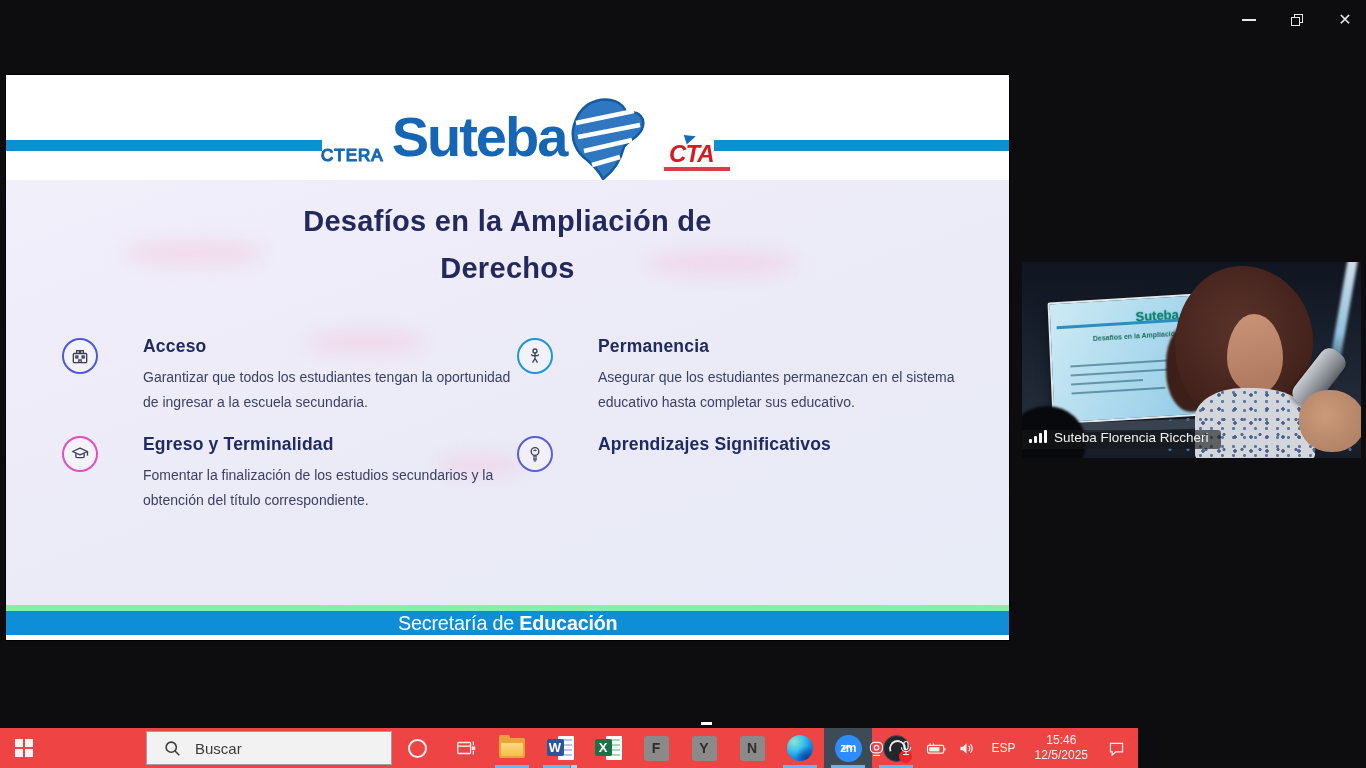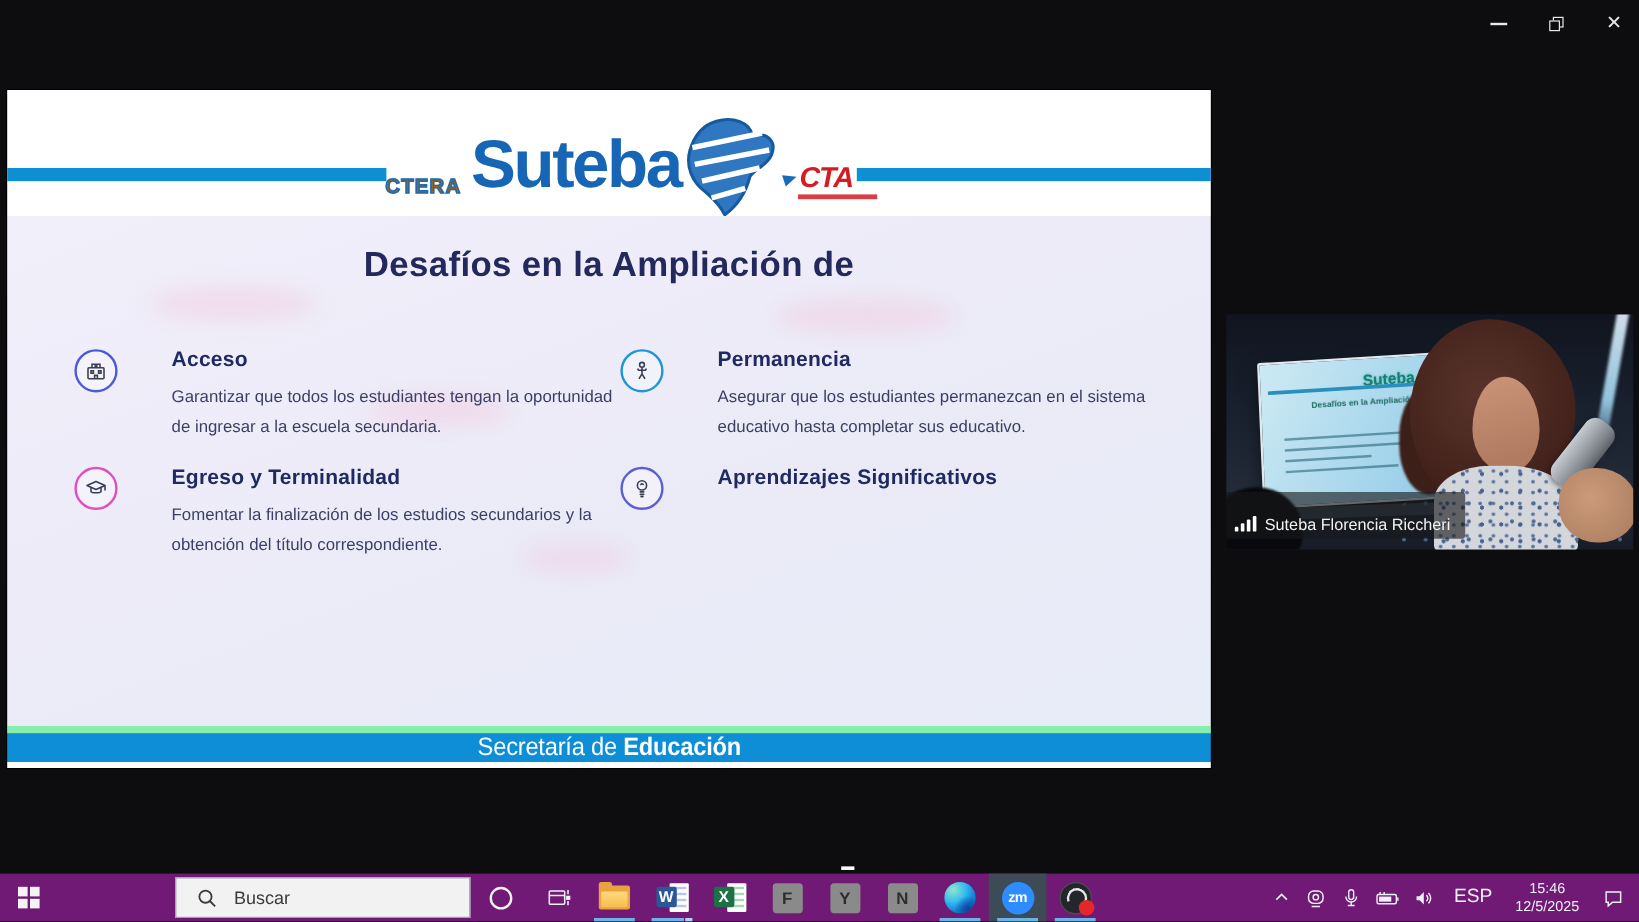--- a/index.html
+++ b/index.html
@@ -15,25 +15,25 @@
   .glyph-restore .front { position:absolute; bottom:0; left:0; width:9px; height:9px; border:1.5px solid #e8e8e8; background:#0d0d0f; }
   .glyph-close { color:#e8e8e8; font-size:16px; line-height:1; }
 
   
   .slide { position:absolute; left:6px; top:75px; width:1003px; height:565px; display:flex; flex-direction:column; box-shadow:0 0 0 1px #000; }
   .slide-header { position:relative; height:105px; background:#ffffff; flex:none; }
   .hline { position:absolute; top:65px; height:11px; background:#0e8fd4; }
   .hline.left { left:0; width:316px; }
   .hline.right { left:708px; right:0; }
   .logo-row { position:absolute; left:315px; top:18px; display:flex; align-items:center; }
-  .ctera-logo { font-size:17px; font-weight:700; letter-spacing:1px; color:#a16207; -webkit-text-stroke:1.2px #1a6ab8; text-shadow:0 0 1px #1a6ab8; margin-top:38px; }
+  .ctera-logo { font-size:17px; font-weight:400; letter-spacing:1px; color:#0369a1; -webkit-text-stroke:1.2px #1a6ab8; text-shadow:0 0 1px #1a6ab8; margin-top:38px; }
   .suteba-logo { font-size:56px; font-weight:700; color:#1766b5; letter-spacing:-2px; margin-left:8px; line-height:1; }
   .map-svg { margin-left:2px; margin-top:4px; }
   .cta-logo { display:flex; flex-direction:column; margin-left:6px; margin-top:30px; }
-  .cta-word { display:flex; align-items:center; }
+  .cta-word { display:flex; align-items:center;flex-direction:column; }
   .cta-bird { width:0; height:0; border-top:5px solid transparent; border-bottom:5px solid transparent; border-left:11px solid #1a6ab8; transform:rotate(-18deg); margin-right:2px; }
   .cta-text { font-size:24px; font-weight:800; font-style:italic; color:#d41c24; letter-spacing:-1px; line-height:0.9; }
   .cta-tag { height:4px; width:66px; background:#d41c24; margin-top:2px; margin-left:12px; opacity:.85; }
 
   .slide-body { position:relative; flex:1; background:linear-gradient(160deg,#f1effa 0%, #ebeaf7 55%, #e7ecf7 100%); overflow:hidden; }
   .smudge { position:absolute; background:rgba(244,176,205,0.30); border-radius:50%; filter:blur(9px); }
 
   .slide-title { margin-top:18px; text-align:center; color:#23295c; font-size:29px; font-weight:700; line-height:47px; letter-spacing:.3px; position:relative; }
 
   .features { position:relative; margin-top:44px; padding-left:56px; padding-right:36px; display:grid; grid-template-columns:455px 1fr; row-gap:14px; }
@@ -60,31 +60,31 @@
   .screen-base { position:absolute; left:10px; top:158px; width:250px; height:10px; background:#39424f; transform:rotate(-2deg); border-radius:3px; }
   .light-streak { position:absolute; right:14px; top:-6px; width:10px; height:130px; background:linear-gradient(180deg,#eaf6ff,#9fd4f2 60%,rgba(140,190,220,0)); transform:rotate(10deg); filter:blur(1.5px); opacity:.9; }
   .hair { position:absolute; right:48px; top:4px; width:138px; height:158px; background:radial-gradient(circle at 45% 40%, #59332a 0%, #46251e 55%, #331712 100%); border-radius:48% 52% 55% 45%/50% 48% 52% 50%; filter:blur(.5px); }
   .hair2 { position:absolute; right:140px; top:60px; width:55px; height:90px; background:#3c1f18; border-radius:50% 40% 60% 50%; filter:blur(1px); }
   .face { position:absolute; right:78px; top:52px; width:56px; height:80px; background:linear-gradient(165deg,#c79176 10%, #b07b60 80%); border-radius:48% 52% 46% 54%/55% 55% 45% 45%; }
   .mic { position:absolute; right:28px; top:84px; width:28px; height:64px; background:linear-gradient(90deg,#c8ccd2,#82878e 70%,#5d6167); border-radius:10px; transform:rotate(38deg); box-shadow:0 2px 4px rgba(0,0,0,.4); }
   .hand { position:absolute; right:-4px; top:128px; width:66px; height:62px; background:radial-gradient(circle at 40% 40%, #cb9a7a, #a97a5e); border-radius:46% 54% 50% 50%; }
   .scarf { position:absolute; right:46px; top:126px; width:120px; height:74px; background:#d3d6da; border-radius:40% 50% 10% 10%; background-image:radial-gradient(circle, #46618f 1.5px, transparent 2px), radial-gradient(circle, #5a759f 1.2px, transparent 1.8px); background-size:16px 14px, 11px 9px; }
   .jacket { position:absolute; right:0; bottom:-8px; width:200px; height:54px; background:linear-gradient(180deg,#d9d6cf,#c4c1ba); border-radius:30% 20% 0 0; background-image:radial-gradient(circle, #4d6892 1.3px, transparent 1.9px); background-size:18px 15px; }
   .dark-head { position:absolute; left:-14px; bottom:-22px; width:78px; height:74px; background:#08090c; border-radius:50%; filter:blur(1px); }
-  .name-tag { position:absolute; left:0; bottom:9px; background:rgba(22,24,26,.62); display:flex; align-items:flex-start; padding:20px 12px 4px 7px; border-radius:0 3px 3px 0; }
+  .name-tag { position:absolute; left:0; bottom:9px; background:rgba(22,24,26,.62); display:flex; align-items:flex-start; padding:0 12px 4px 7px; border-radius:0 3px 3px 0; }
   .level-bars { display:flex; align-items:flex-end; gap:2px; margin-right:7px; }
   .level-bars span { width:3px; background:#ffffff; border-radius:1px; }
   .lb1{height:4px;} .lb2{height:7px;} .lb3{height:10px;} .lb4{height:13px;}
   .name-text { color:#f2f2f2; font-size:13.5px; }
 
   
   .dash-artifact { position:absolute; left:701px; top:722px; width:11px; height:3px; background:#fff; }
 
   
-  .taskbar { position:absolute; left:0; bottom:0; width:1366px; height:40px; background:#701a75; display:flex; align-items:stretch; z-index:40; }
+  .taskbar { position:absolute; left:0; bottom:0; width:1138px; height:40px; background:#ef4444; display:flex; align-items:stretch; z-index:40; }
   .tb-btn { display:flex; align-items:center; justify-content:center; cursor:pointer; }
   .start-btn { width:48px; }
   .win-logo { display:grid; grid-template-columns:8px 8px; grid-template-rows:8px 8px; gap:1.5px; }
   .win-logo span { background:#f4f4f4; }
   .search-box { position:absolute; left:146px; top:3px; width:246px; height:34px; background:#f2f2f2; border:1px solid #9aa0a6; display:flex; align-items:center; padding-left:17px; }
   .search-box svg { flex:none; }
   .search-placeholder { color:#3b3b3b; font-size:15px; margin-left:14px; }
   .cortana-btn { position:absolute; left:400px; top:0; width:34px; height:40px; }
   .cortana-ring { width:19px; height:19px; border:2.5px solid #f0f0f0; border-radius:50%; }
   .taskview-btn { position:absolute; left:448px; top:0; width:36px; height:40px; }
@@ -108,21 +108,21 @@
   .letter-tile { width:25px; height:25px; background:#8a8a8a; border-radius:3px; color:#2e2e2e; font-size:14px; font-weight:700; display:flex; align-items:center; justify-content:center; }
   .edge-icon { width:26px; height:26px; border-radius:50%; background:radial-gradient(circle at 28% 25%, #8fe6c9 0%, #35bdf0 38%, #1386d8 65%, #0b5fb8 100%); position:relative; overflow:hidden; }
   .edge-icon::after { content:""; position:absolute; left:6px; top:9px; width:20px; height:20px; border-radius:50%; background:radial-gradient(circle at 70% 70%, rgba(9,60,150,.9), rgba(9,60,150,0) 60%); }
   .zoom-icon { width:27px; height:27px; border-radius:50%; background:#2d8cff; color:#fff; font-size:12px; font-weight:700; display:flex; align-items:center; justify-content:center; letter-spacing:-.5px; }
   .obs-icon { position:relative; width:27px; height:27px; border-radius:50%; background:#23272b; border:1px solid #4a4f55; }
   .obs-icon::before { content:""; position:absolute; left:5px; top:4px; width:13px; height:13px; border:2.5px solid #e8e8e8; border-radius:50%; border-bottom-color:transparent; transform:rotate(25deg); }
   .obs-dot { position:absolute; right:-3px; bottom:-2px; width:13px; height:13px; background:#e5262b; border-radius:50%; }
 
   .tray { position:absolute; right:0; top:0; height:40px; display:flex; align-items:center; color:#eef2f5; }
   .tray-item { display:flex; align-items:center; justify-content:center; height:40px; cursor:pointer; }
-  .lang { font-size:16px; padding:0 10px; }
+  .lang { font-size:12px; padding:0 10px; }
   .clock { text-align:center; font-size:12px; line-height:15px; padding:0 9px; }
   .action-center { padding:0 12px 0 10px; }
 
   .tb-icon-svg { stroke:#eef2f5; fill:none; stroke-width:1.4; }
 </style>
 </head>
 <body>
 
 <div class="win-controls">
   <div class="win-btn">
@@ -166,20 +166,21 @@
   </div>
 
   <div class="slide-body">
     <div class="smudge" style="left:118px; top:60px; width:140px; height:26px;"></div>
     <div class="smudge" style="left:640px; top:70px; width:150px; height:26px;"></div>
     <div class="smudge" style="left:300px; top:150px; width:120px; height:24px;"></div>
     <div class="smudge" style="left:430px; top:275px; width:90px; height:20px;"></div>
 
     <div class="slide-title">
       <div>Desafíos en la Ampliación de</div>
+      <div>Derechos</div>
     </div>
 
     <div class="features">
       <div class="feature-item">
         <div class="icon-circle" style="color: rgb(74, 90, 216);">
           <svg width="20" height="20" viewBox="0 0 24 24" fill="none" stroke-width="1.6" stroke="#3a3f55">
             <rect x="4" y="9" width="16" height="11" rx="1"></rect>
             <path d="M8 9 V5.5 h8 V9"></path>
             <circle cx="12" cy="7.2" r="0.9" fill="#3a3f55"></circle>
             <rect x="7" y="12" width="2.4" height="2.4"></rect>

